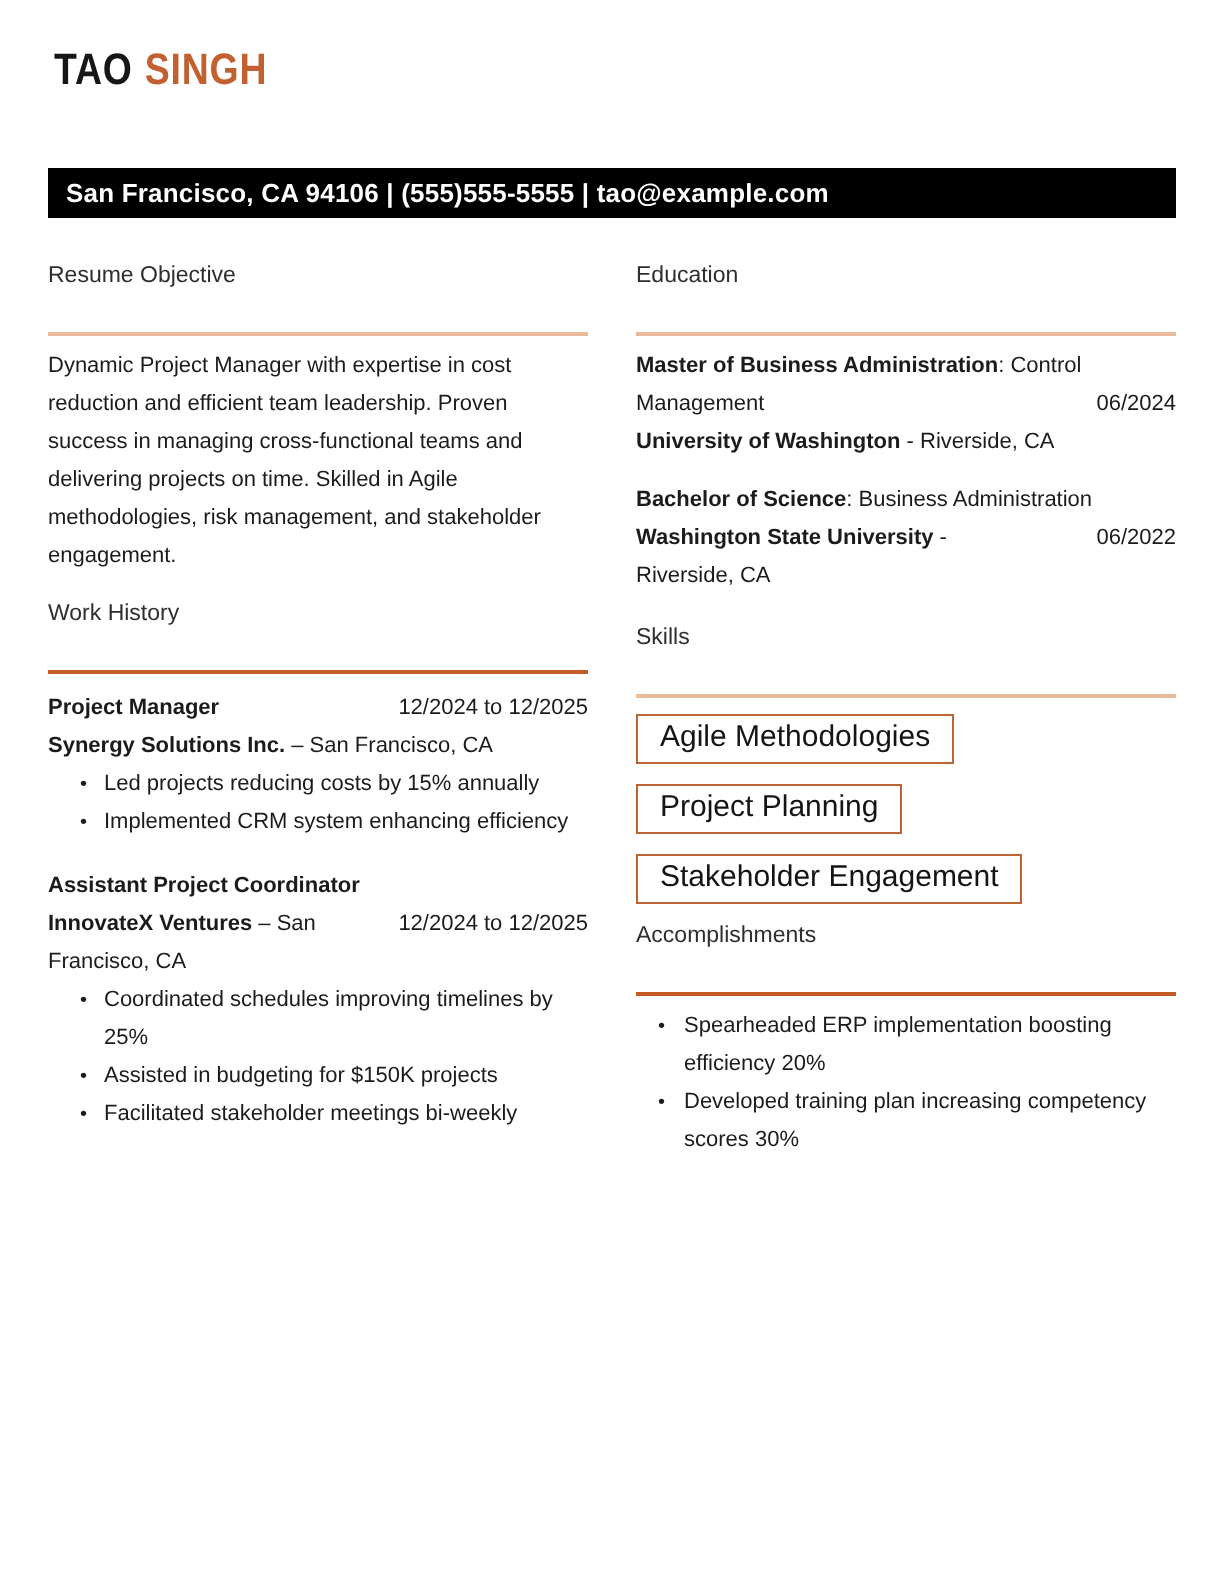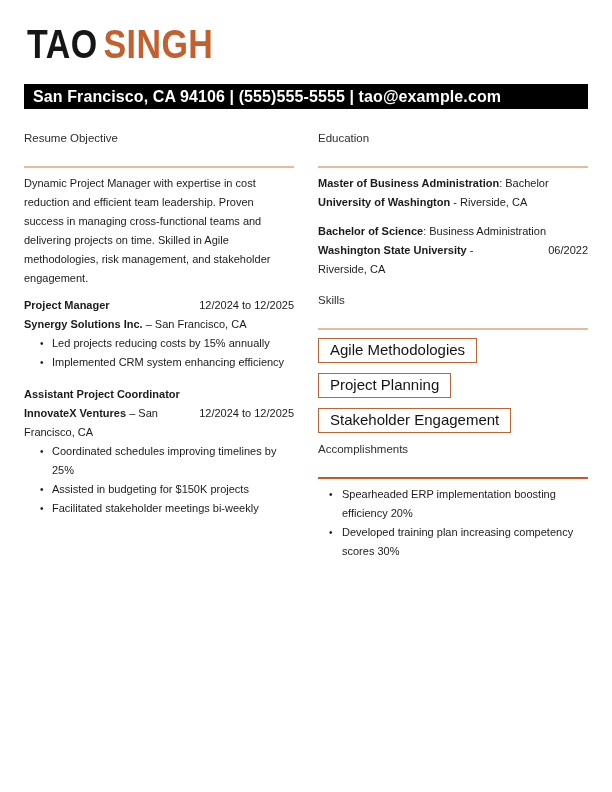--- a/index.html
+++ b/index.html
@@ -9,29 +9,29 @@
     --bar_bg:#000000;
     --text_dark:#1B1B1B;
     --heading_gray:#2E2E2E;
   }
   *{margin:0;padding:0;box-sizing:border-box;}
   html,body{background:#ffffff;}
   body{font-family:"Liberation Sans",sans-serif;color:var(--text_dark);}
   .page{position:relative;width:612px;height:792px;background:#ffffff;overflow:hidden;}
 
   
-  .name{position:absolute;left:27px;top:22px;font-size:40px;font-weight:800;
+  .name{position:absolute;left:27px;top:22px;font-size:22px;font-weight:800;
         letter-spacing:.5px;white-space:nowrap;}
   .name-inner{display:inline-block;transform:scaleX(.85);transform-origin:left center;}
   .name .first{color:#161616;}
   .name .last{color:var(--accent_orange);margin-left:7px;}
 
   
   .contact-bar{position:absolute;left:24px;top:84px;width:564px;height:25px;
-               background:var(--bar_bg);color:#ffffff;font-size:16px;font-weight:bold;
+               background:var(--bar_bg);color:#ffffff;font-size:13px;font-weight:bold;
                line-height:25px;padding-left:9px;letter-spacing:.1px;}
 
   
   .col{position:absolute;top:122px;width:270px;font-size:11px;line-height:19px;}
   .col-left{left:24px;}
   .col-right{left:318px;}
 
   h2.sec{font-size:11.5px;font-weight:normal;color:var(--heading_gray);
          padding-bottom:18px;margin-top:7px;margin-bottom:6px;border-bottom:2px solid var(--rule_light);}
   h2.sec.dark{border-bottom-color:var(--rule_dark);}
@@ -75,20 +75,21 @@
   </div>
 
   <div class="col col-left">
 
     <section>
       <h2 class="sec light">Resume Objective</h2>
       <p class="body-text">Dynamic Project Manager with expertise in cost reduction and efficient team leadership. Proven success in managing cross-functional teams and delivering projects on time. Skilled in Agile methodologies, risk management, and stakeholder engagement.</p>
     </section>
 
     <section>
+      <h2 class="sec dark" style="margin-top:10px;">Work History</h2>
 
       <div class="job">
         <div class="row">
           <span class="b">Project Manager</span>
           <span class="date">12/2024 to 12/2025</span>
         </div>
         <div>
           <span class="b">Synergy Solutions Inc.</span><span> – San Francisco, CA</span>
         </div>
         <ul class="bullets">
@@ -114,21 +115,25 @@
 
   </div>
 
   <div class="col col-right">
 
     <section>
       <h2 class="sec light">Education</h2>
 
       <div class="edu">
         <div>
-          <span class="b">Master of Business Administration</span><span>: Bachelor</span>
+          <span class="b">Master of Business Administration</span><span>: Control</span>
+        </div>
+        <div class="row">
+          <span>Management</span>
+          <span class="date">06/2024</span>
         </div>
         <div>
           <span class="b">University of Washington</span><span> - Riverside, CA</span>
         </div>
       </div>
 
       <div class="edu">
         <div>
           <span class="b">Bachelor of Science</span><span>: Business Administration</span>
         </div>

